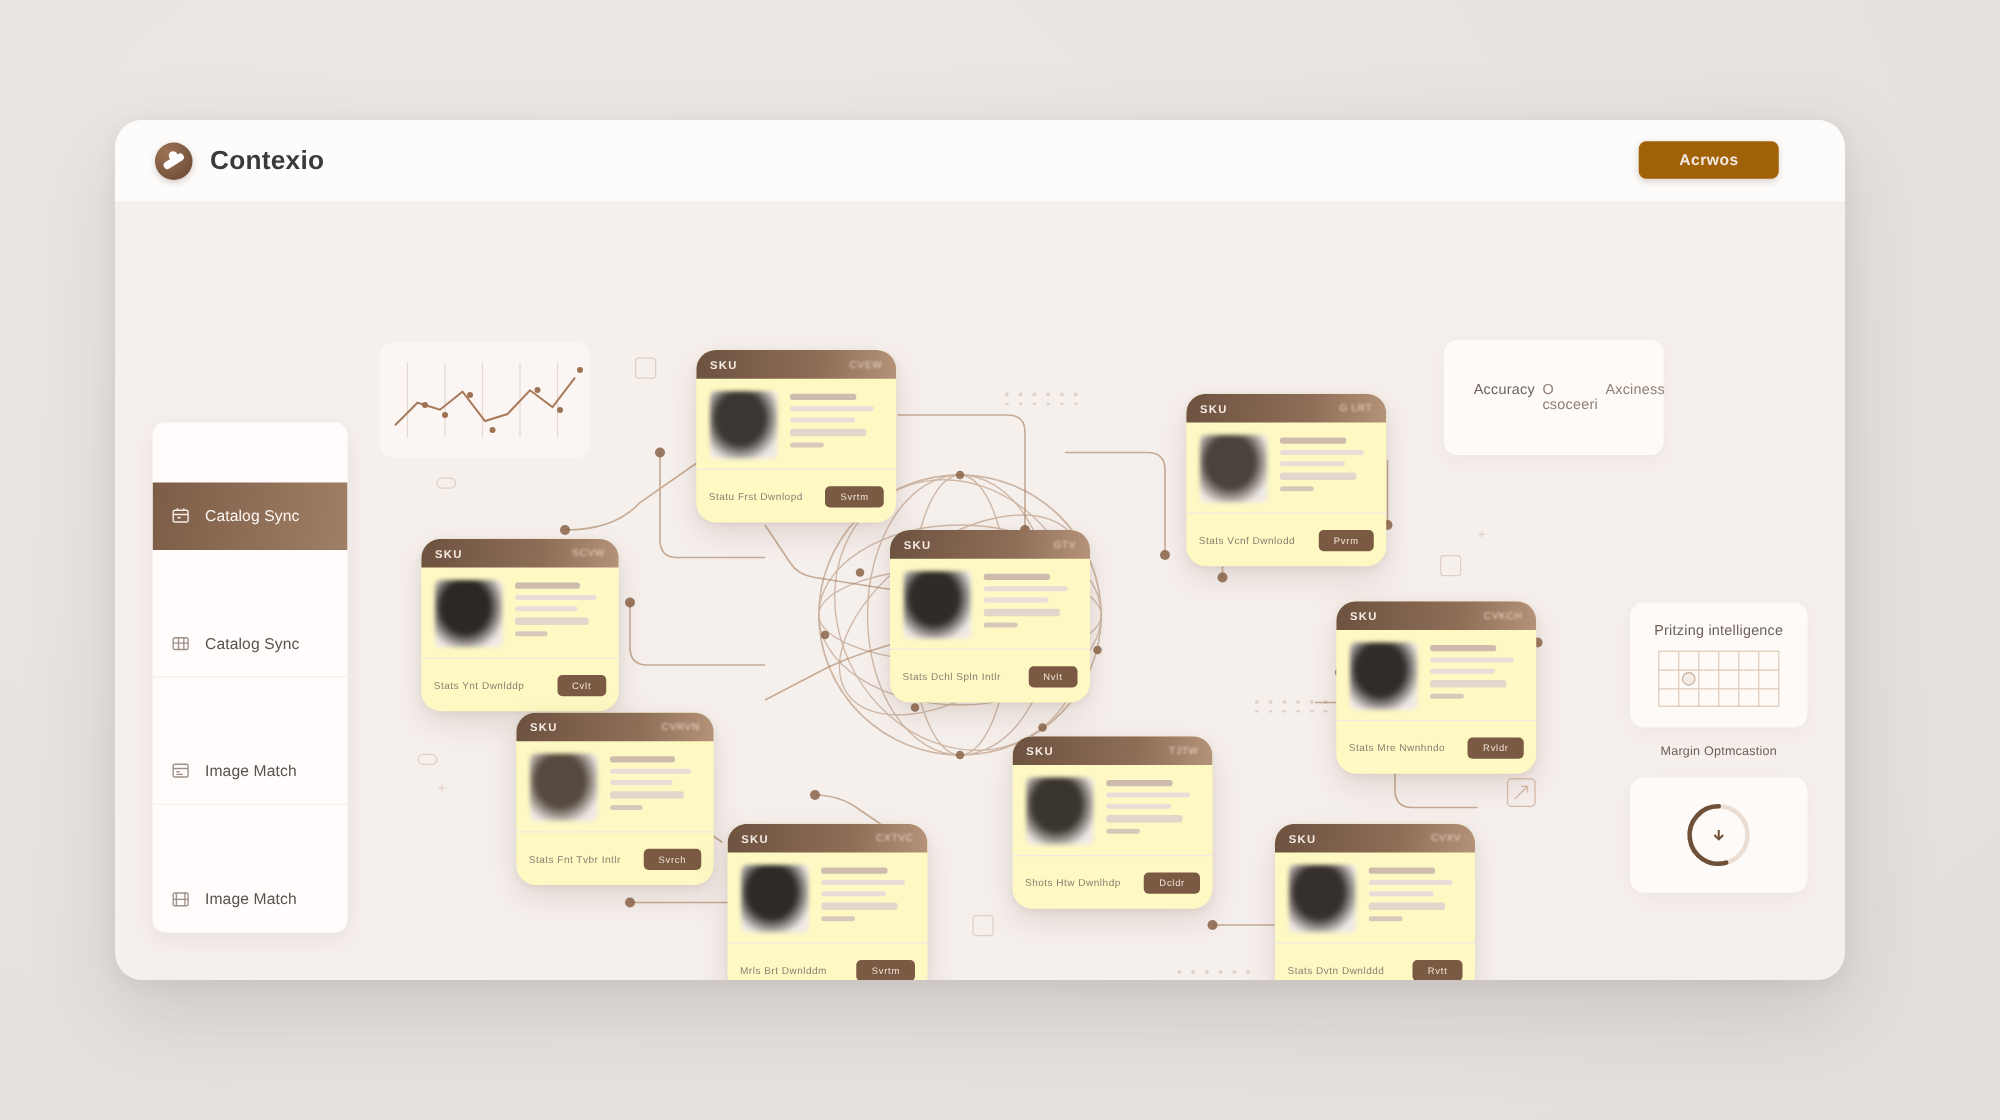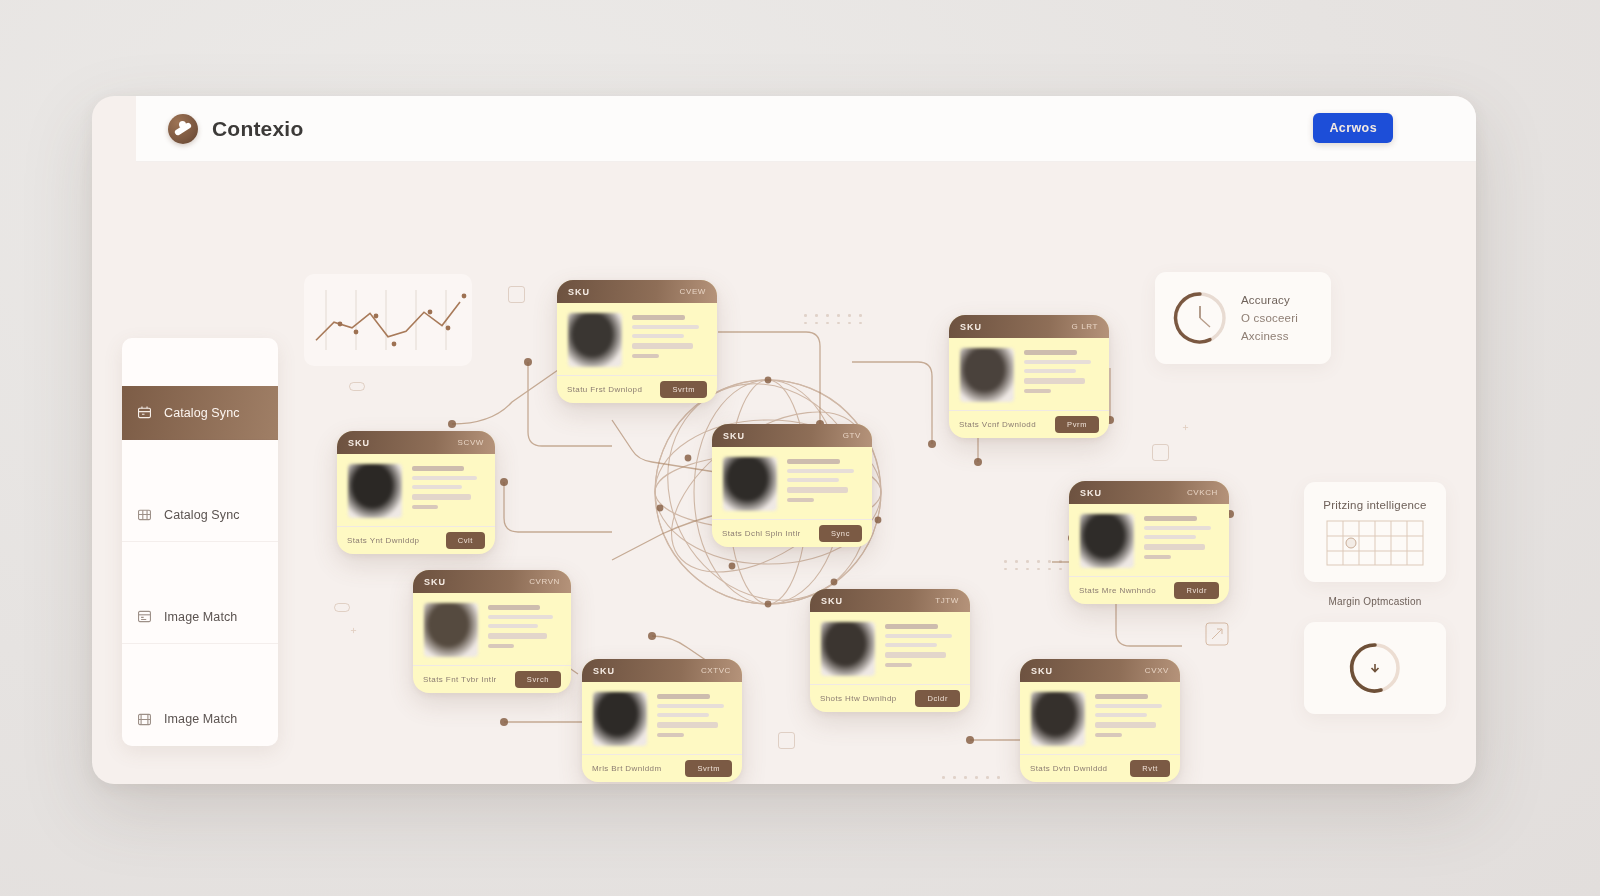--- a/index.html
+++ b/index.html
@@ -26,21 +26,20 @@
 
   
   .app-header {
     position: relative;
     height: 66px;
     background: #fdfcfb;
     display: flex;
     align-items: center;
     padding: 0 28px 0 32px;
     border-bottom: 1px solid rgba(160,130,115,.10);
-    margin-left: 44px;
   }
   .brand { display: flex; align-items: center; gap: 14px; }
   .logo-badge {
     width: 30px; height: 30px; border-radius: 50%;
     background: radial-gradient(circle at 32% 28%, #9a6f52 0%, #7a5640 60%, #654staffing 100%);
     background: radial-gradient(circle at 32% 28%, #9d7354 0%, #7b5740 62%, #664staffing 100%);
     background: radial-gradient(circle at 32% 28%, #9d7354 0%, #7b5740 62%, #62432f 100%);
     position: relative; flex: none;
     box-shadow: 0 2px 5px rgba(90,60,40,.25);
   }
@@ -52,24 +51,24 @@
   }
   .logo-badge::after {
     content: ""; position: absolute;
     left: 11px; top: 7px; width: 7px; height: 7px;
     background: #fff; border-radius: 50%;
   }
   .brand-name {
     font-size: 21px; font-weight: 700; color: #3c3a38; letter-spacing: .2px;
   }
   .header-action {
-    position: absolute; right: 83px; top: 17px;
-    background: #1d4ed8; color: #f3e9e2;
+    position: absolute; right: 53px; top: 17px;
+    background: #a16207; color: #f3e9e2;
     border: none; border-radius: 6px;
-    padding: 8px 16px;
+    padding: 8px 32px;
     font-size: 12.5px; font-weight: 600;
     font-family: "Liberation Sans", sans-serif;
     letter-spacing: .4px;
     filter: blur(.5px);
     box-shadow: 0 2px 6px rgba(90,60,40,.2);
     cursor: pointer;
   }
 
   
   .app-body { position: relative; width: 100%; height: 622px; }
@@ -111,21 +110,21 @@
   }
 
   .metric-card {
     position: absolute;
     background: rgba(255,253,251,.72);
     border-radius: 11px;
     box-shadow: 0 5px 18px rgba(130,100,80,.07);
   }
   .accuracy-card { left: 1063px; top: 110px; width: 176px; height: 92px;
     display: flex; align-items: center; gap: 10px; padding: 0 14px; }
-  .accuracy-text { display: flex; flex-direction: column; gap: 6px; }
+  .accuracy-text { display: flex; flex-direction: row; gap: 6px; }
   .acc-line { font-size: 11.5px; color: #8e7e74; filter: blur(.5px); letter-spacing: .2px; }
   .acc-line.strong { color: #6f625a; }
 
   .turnaround-card { left: 1212px; top: 214px; width: 142px; height: 90px;
     display: flex; flex-direction: column; align-items: center; justify-content: center; gap: 9px; }
   .pricing-card { left: 1212px; top: 320px; width: 142px; height: 100px;
     display: flex; flex-direction: column; align-items: center; justify-content: center; gap: 9px; }
   .ring-card { left: 1212px; top: 460px; width: 142px; height: 92px;
     display: flex; align-items: center; justify-content: center; }
   .metric-label {
@@ -163,21 +162,21 @@
     overflow: hidden;
   }
   .sku-lines { flex: 1; display: flex; flex-direction: column; gap: 5px; padding-top: 2px; }
   .ln { height: 4px; border-radius: 2px; background: #e7ded8; }
   .ln.title { height: 5px; background: #cdbcae; width: 72%; }
   .ln.w90 { width: 90%; } .ln.w70 { width: 70%; }
   .ln.price { height: 6px; background: #e3d6cb; width: 82%; }
   .ln.small { height: 4px; width: 36%; background: #d8c8bb; }
   .sku-foot {
     border-top: 1px solid #f0e9e4;
-    height: 28px;
+    height: 43px;
     display: flex; align-items: center; justify-content: space-between;
     padding: 0 10px;
   }
   .sku-status { font-size: 8px; color: #8b7c72; letter-spacing: .4px; filter: blur(.6px); }
   .sku-btn {
     background: #7b5a44; color: #f0e2d8;
     border: none; border-radius: 4px;
     padding: 4px 12px; font-size: 7.5px; letter-spacing: .6px;
     font-family: "Liberation Sans", sans-serif;
     filter: blur(.6px); cursor: pointer;
@@ -474,21 +473,21 @@
             <div class="sku-lines">
               <div class="ln title"></div>
               <div class="ln w90"></div>
               <div class="ln w70"></div>
               <div class="ln price"></div>
               <div class="ln small"></div>
             </div>
           </div>
           <div class="sku-foot">
             <span class="sku-status">Stats Dchl Spln Intlr</span>
-            <button class="sku-btn">Sync</button>
+            <button class="sku-btn">Nvlt</button>
           </div>
         </div>
         <div class="sku-card" style="left: 245px; top: 269px; width: 158px;">
           <div class="sku-head">
             <span class="sku-tag">SKU</span>
             <span class="sku-code">SCVW</span>
           </div>
           <div class="sku-body">
             <div class="sku-thumb" style="background:radial-gradient(ellipse at 45% 40%, #2b2825 0%, #2b2825 45%, #efe9e5 78%)"></div>
             <div class="sku-lines">

